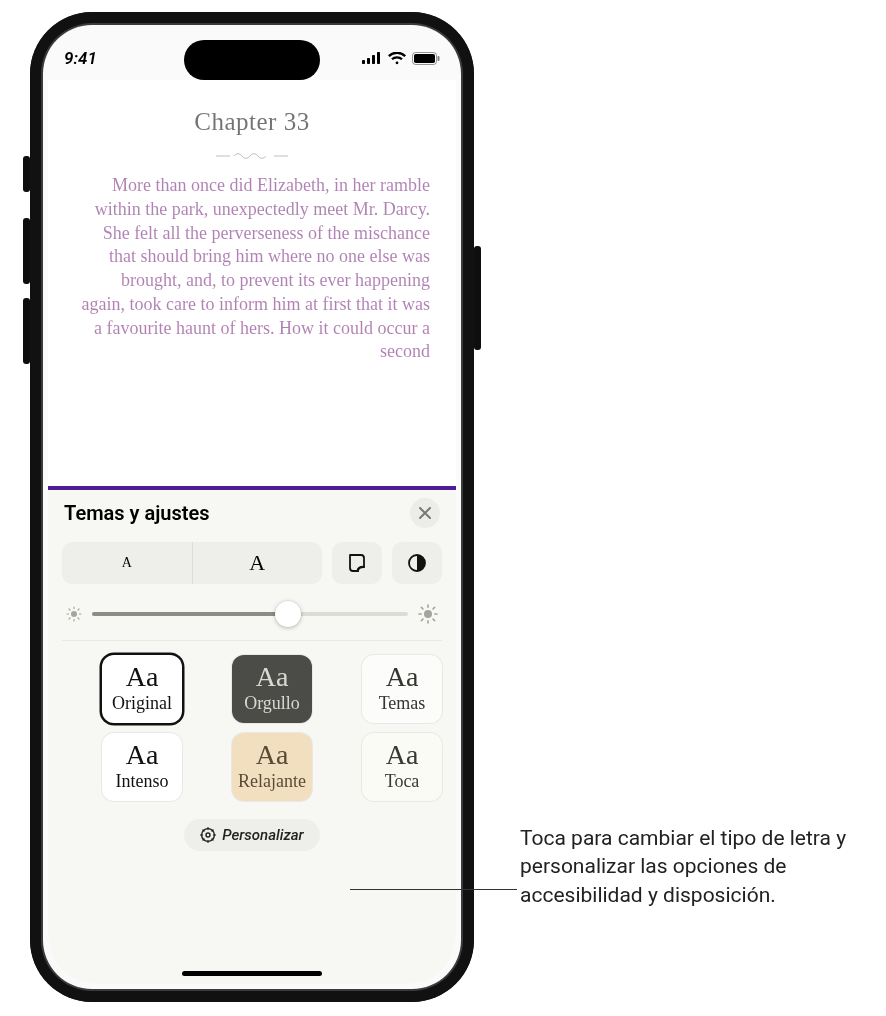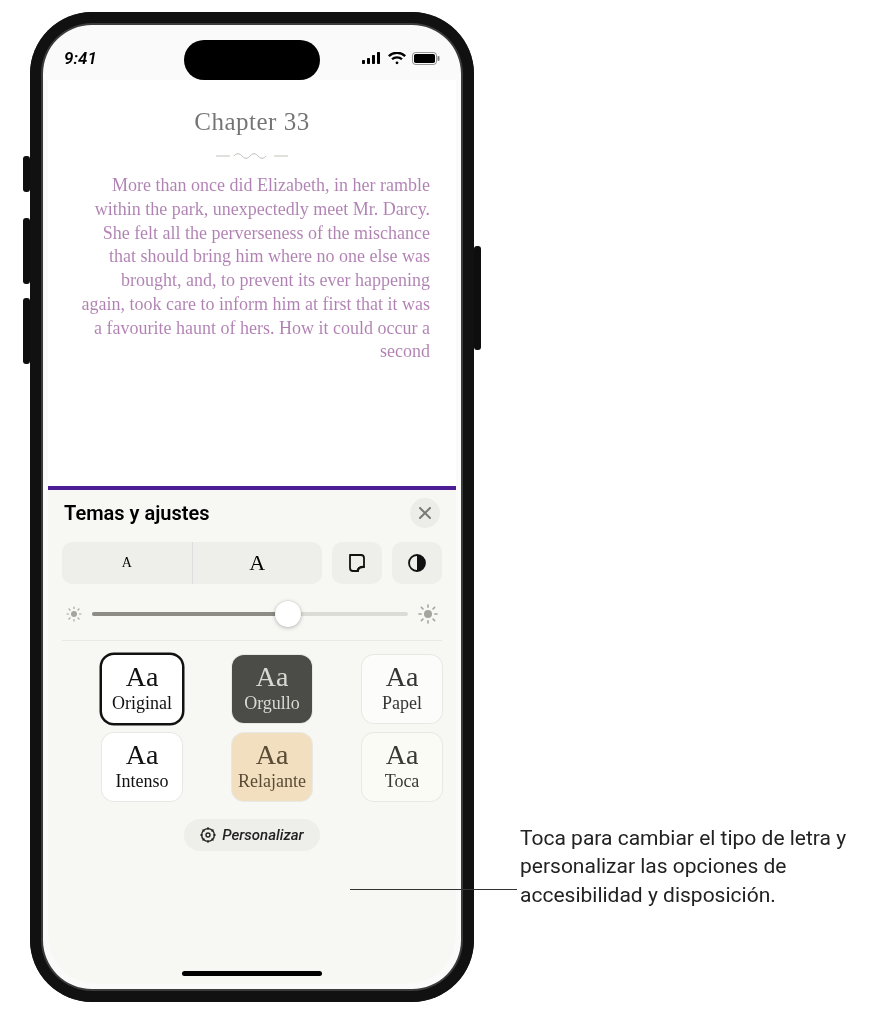--- a/index.html
+++ b/index.html
@@ -373,21 +373,21 @@
           <div class="theme original selected">
             <div class="aa">Aa</div>
             <div class="tlabel">Original</div>
           </div>
           <div class="theme discreto">
             <div class="aa">Aa</div>
             <div class="tlabel">Orgullo</div>
           </div>
           <div class="theme papel">
             <div class="aa">Aa</div>
-            <div class="tlabel">Papel</div>
+            <div class="tlabel">Temas</div>
           </div>
           <div class="theme intenso">
             <div class="aa">Aa</div>
             <div class="tlabel">Intenso</div>
           </div>
           <div class="theme relajante">
             <div class="aa">Aa</div>
             <div class="tlabel">Relajante</div>
           </div>
           <div class="theme foco">

